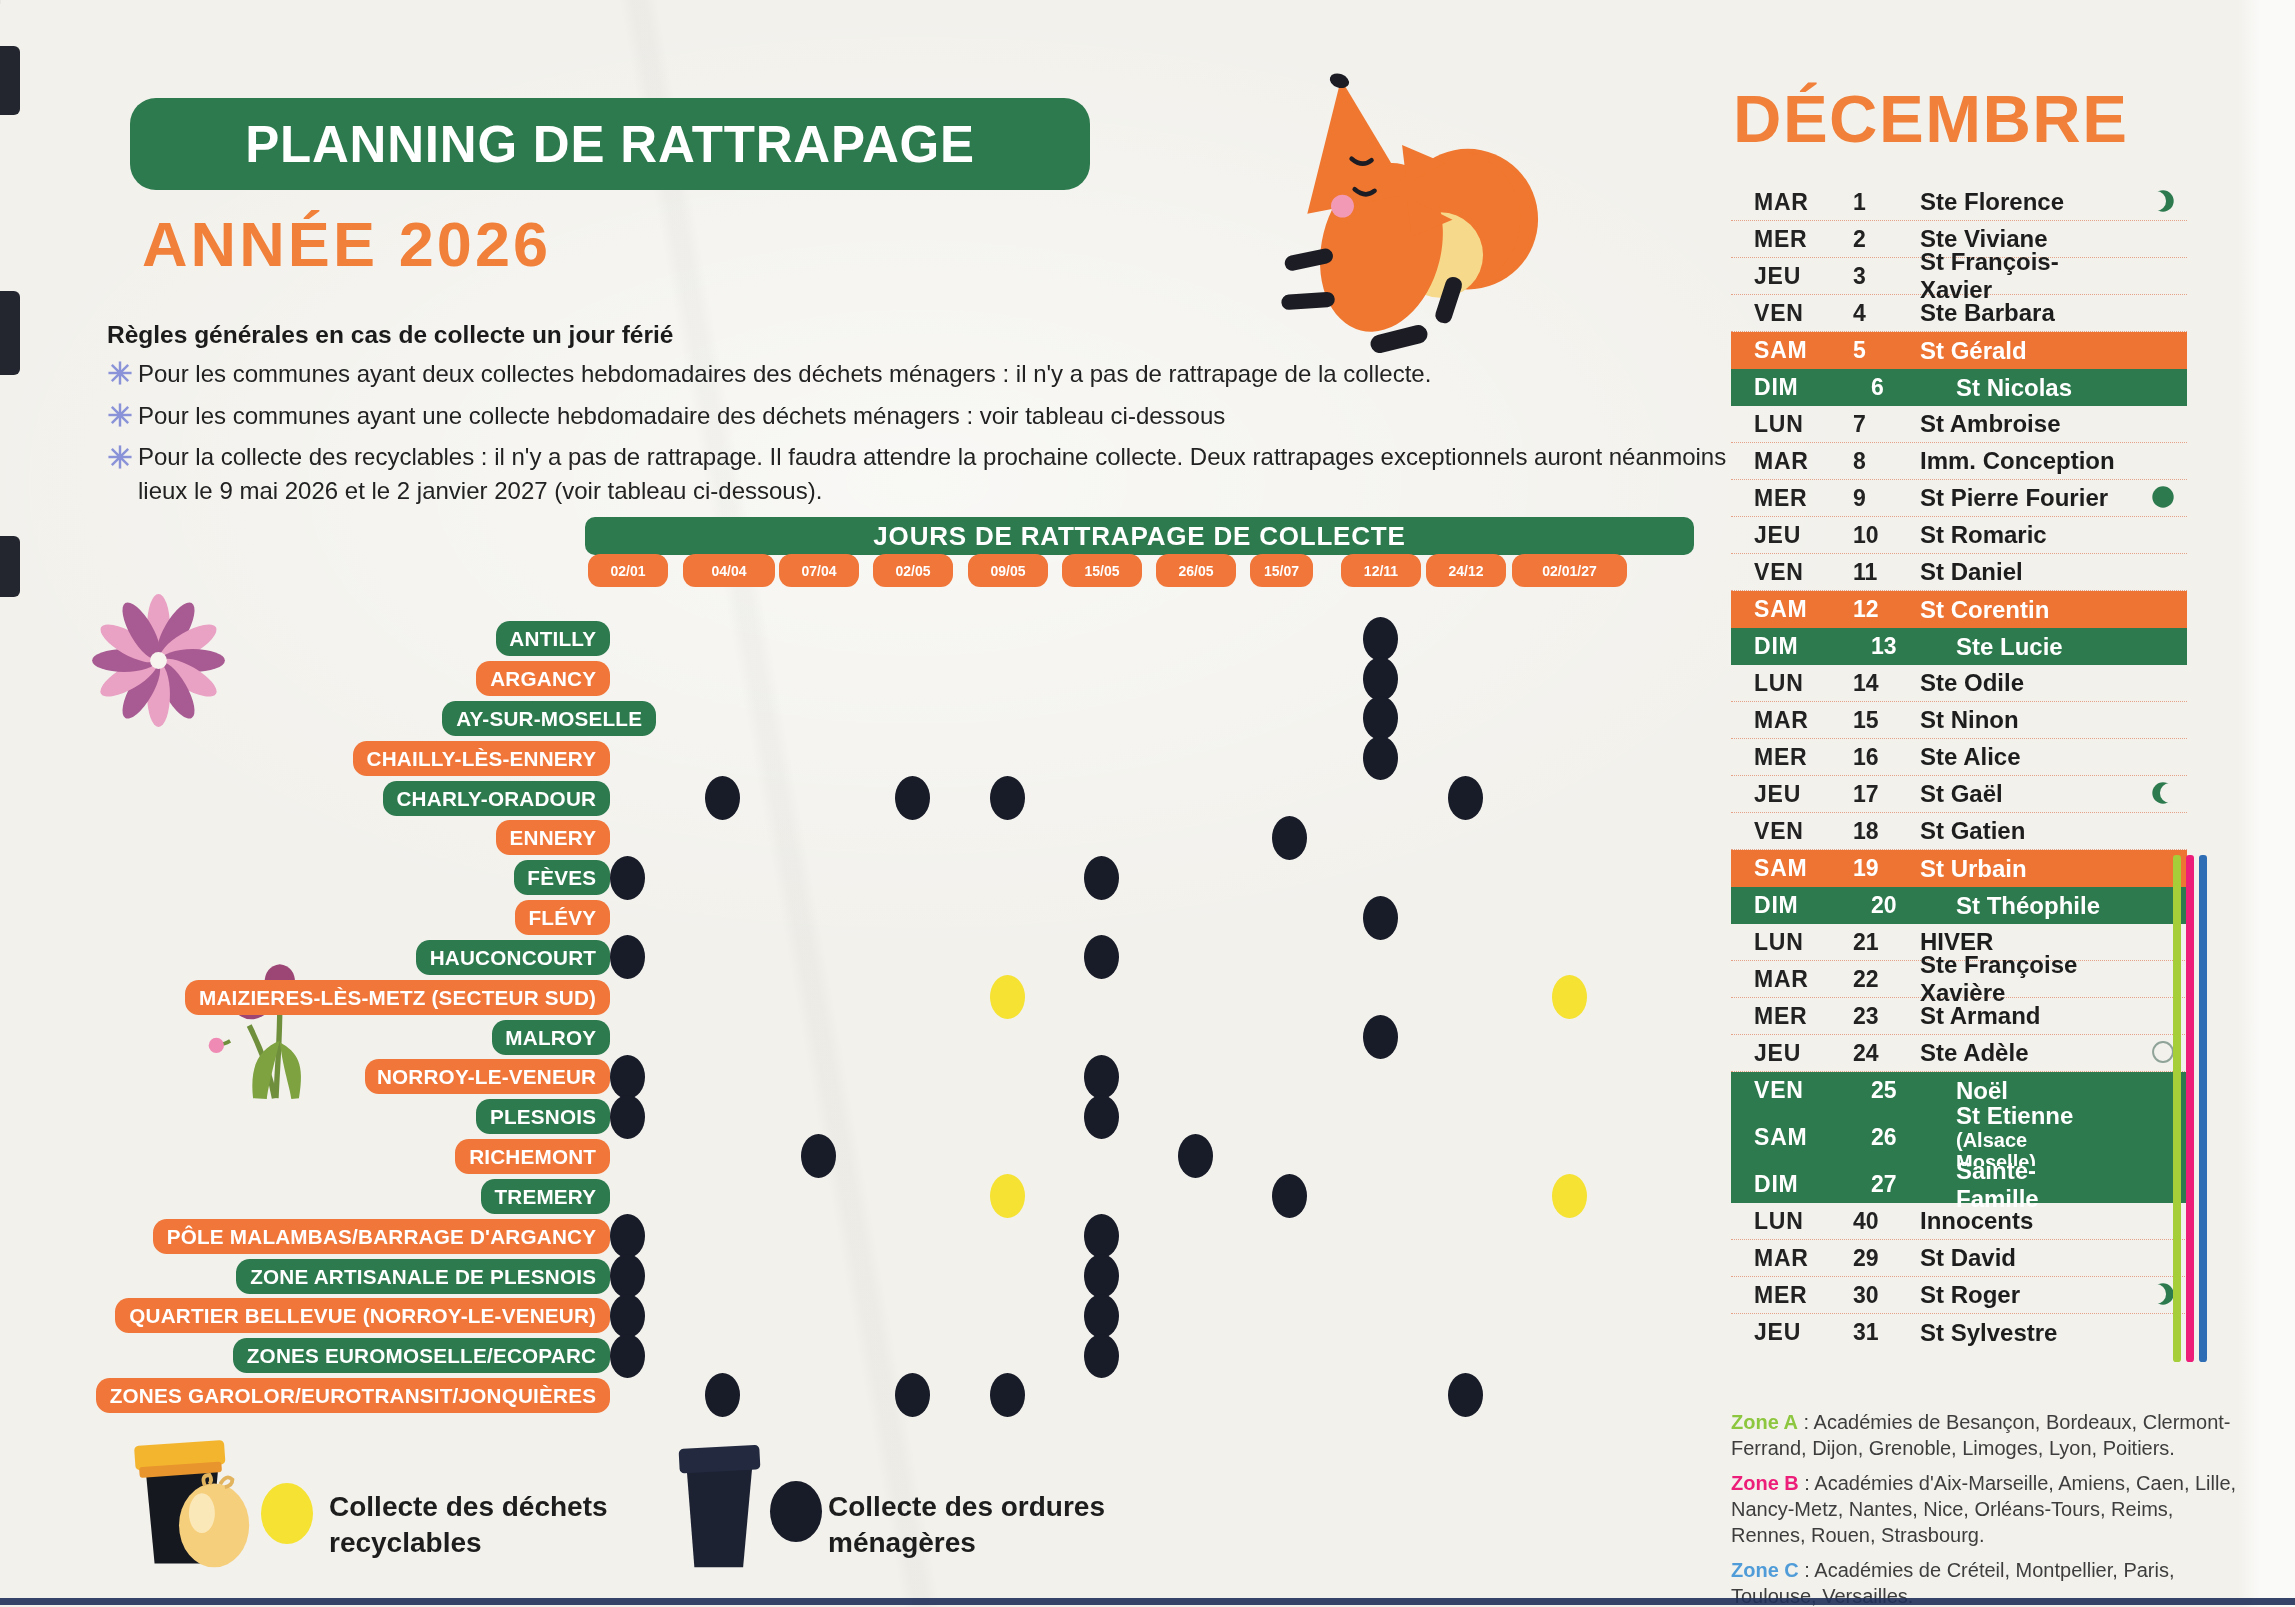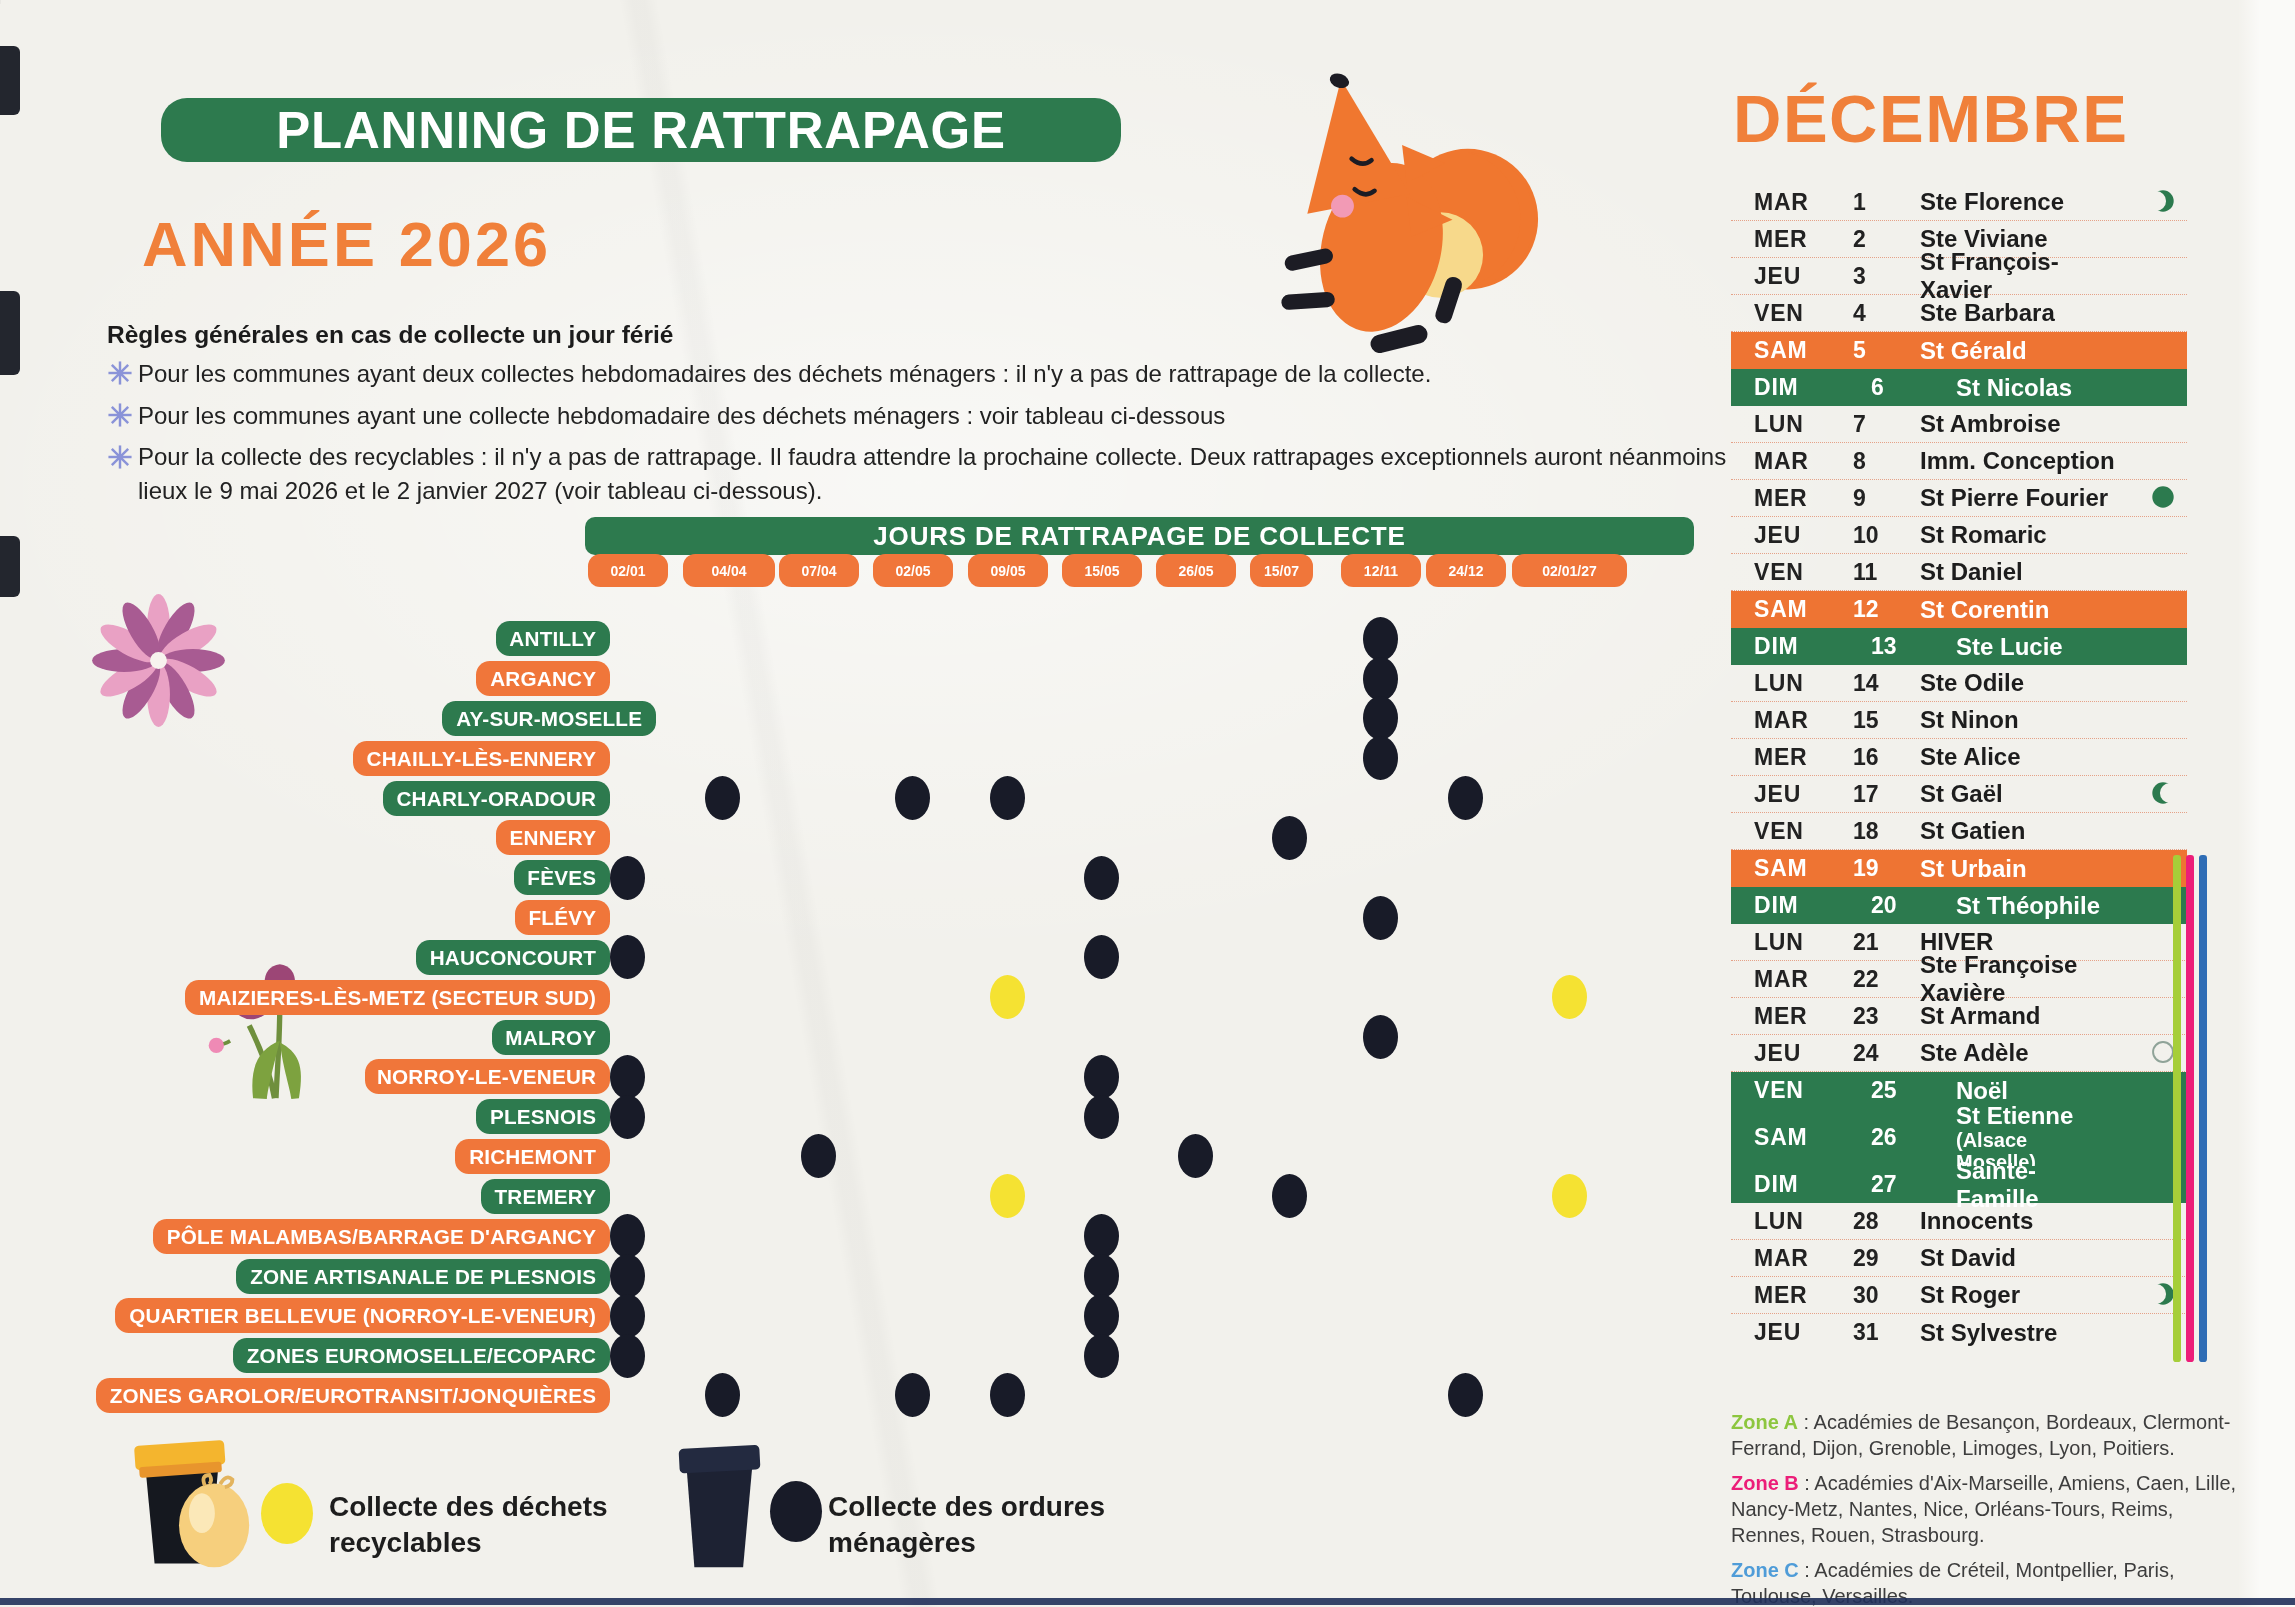--- a/index.html
+++ b/index.html
@@ -7,22 +7,22 @@
   #sheet{position:relative;width:2295px;height:1608px;overflow:hidden;
     background:#f2f1ec;
     background-image:
       linear-gradient(105deg, rgba(0,0,0,0.035) 0 1.5px, transparent 1.5px 100%),
       linear-gradient(80deg, transparent 0 35%, rgba(0,0,0,0.025) 35.5% 36%, transparent 36.5% 100%),
       linear-gradient(to right, transparent 0 97.5%, rgba(255,255,255,0.65) 98.5% 100%),
       radial-gradient(1377px 689px at 40% 30%, rgba(255,255,255,0.5), transparent 70%);
   }
   .abs{position:absolute;}
   
-  .title-box{left:130px;top:98px;width:960px;height:64px;background:#2d7a4e;border-radius:26px;
-    display:flex;align-items:center;justify-content:center;margin-left:31px;}
+  .title-box{left:130px;top:98px;width:960px;height:92px;background:#2d7a4e;border-radius:26px;
+    display:flex;align-items:center;justify-content:center;}
   .title-box span{color:#ffffff;font-size:51px;font-weight:900;letter-spacing:0.8px;white-space:nowrap;}
   .year-label{left:142px;top:208px;color:#f0803a;font-size:63px;font-weight:900;letter-spacing:3.1px;}
   
   .rules{left:107px;top:321px;width:1622px;}
   .rules h2{margin:0 0 7.7px 0;font-size:24.5px;font-weight:800;color:#1b1b1b;}
   .rule-item{display:flex;align-items:flex-start;margin:3.1px 0;font-size:24px;color:#222;line-height:34px;}
   .rule-item .flake{flex:0 0 31px;margin-top:3.8px;}
   
   .tbl-header{left:585px;top:517px;width:1109px;height:38px;background:#2d7a4e;border-radius:10px;
     display:flex;align-items:center;justify-content:center;}
@@ -430,21 +430,21 @@
         <span class="moon"></span>
       </div>
       <div class="cal-row hl-green">
         <span class="dow">DIM</span>
         <span class="num">27</span>
         <span class="nm">Sainte-Famille</span>
         <span class="moon"></span>
       </div>
       <div class="cal-row sep">
         <span class="dow">LUN</span>
-        <span class="num">28</span>
+        <span class="num">40</span>
         <span class="nm">Innocents</span>
         <span class="moon"></span>
       </div>
       <div class="cal-row sep">
         <span class="dow">MAR</span>
         <span class="num">29</span>
         <span class="nm">St David</span>
         <span class="moon"></span>
       </div>
       <div class="cal-row sep">

